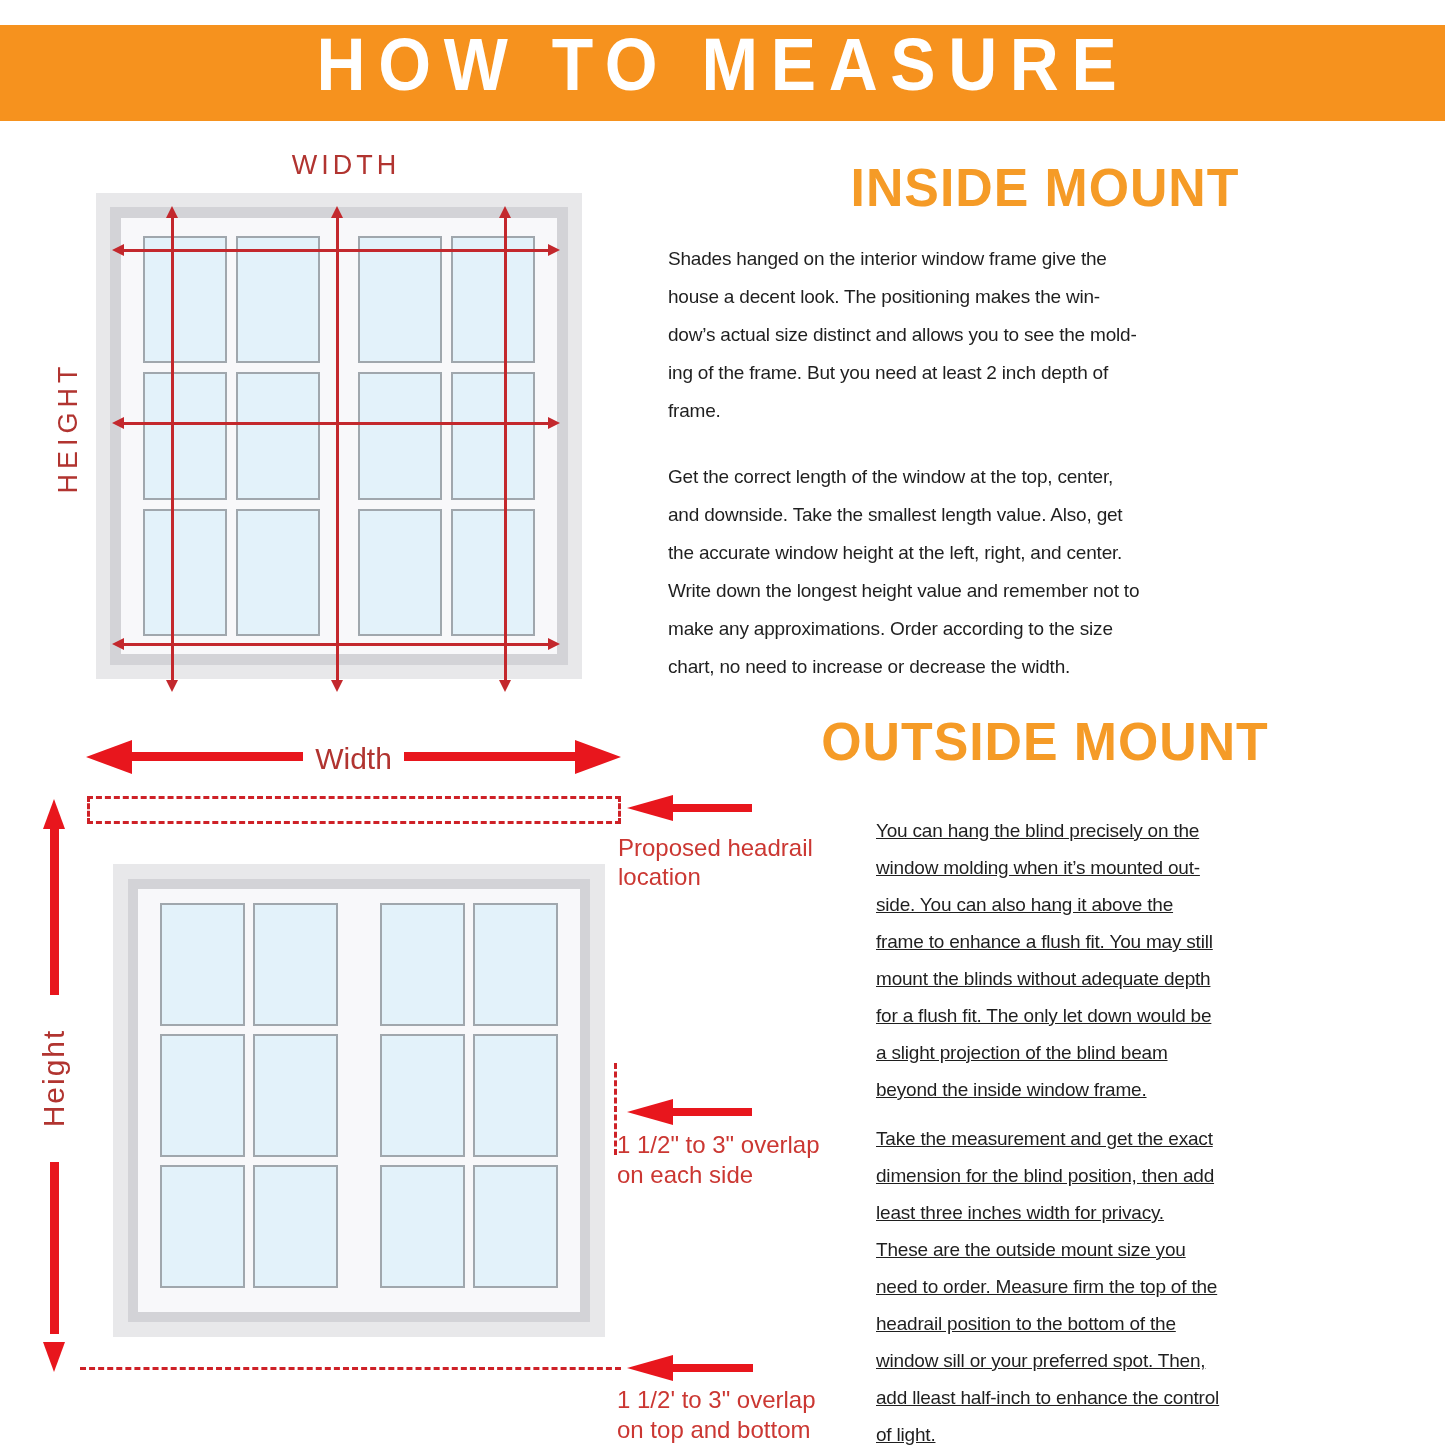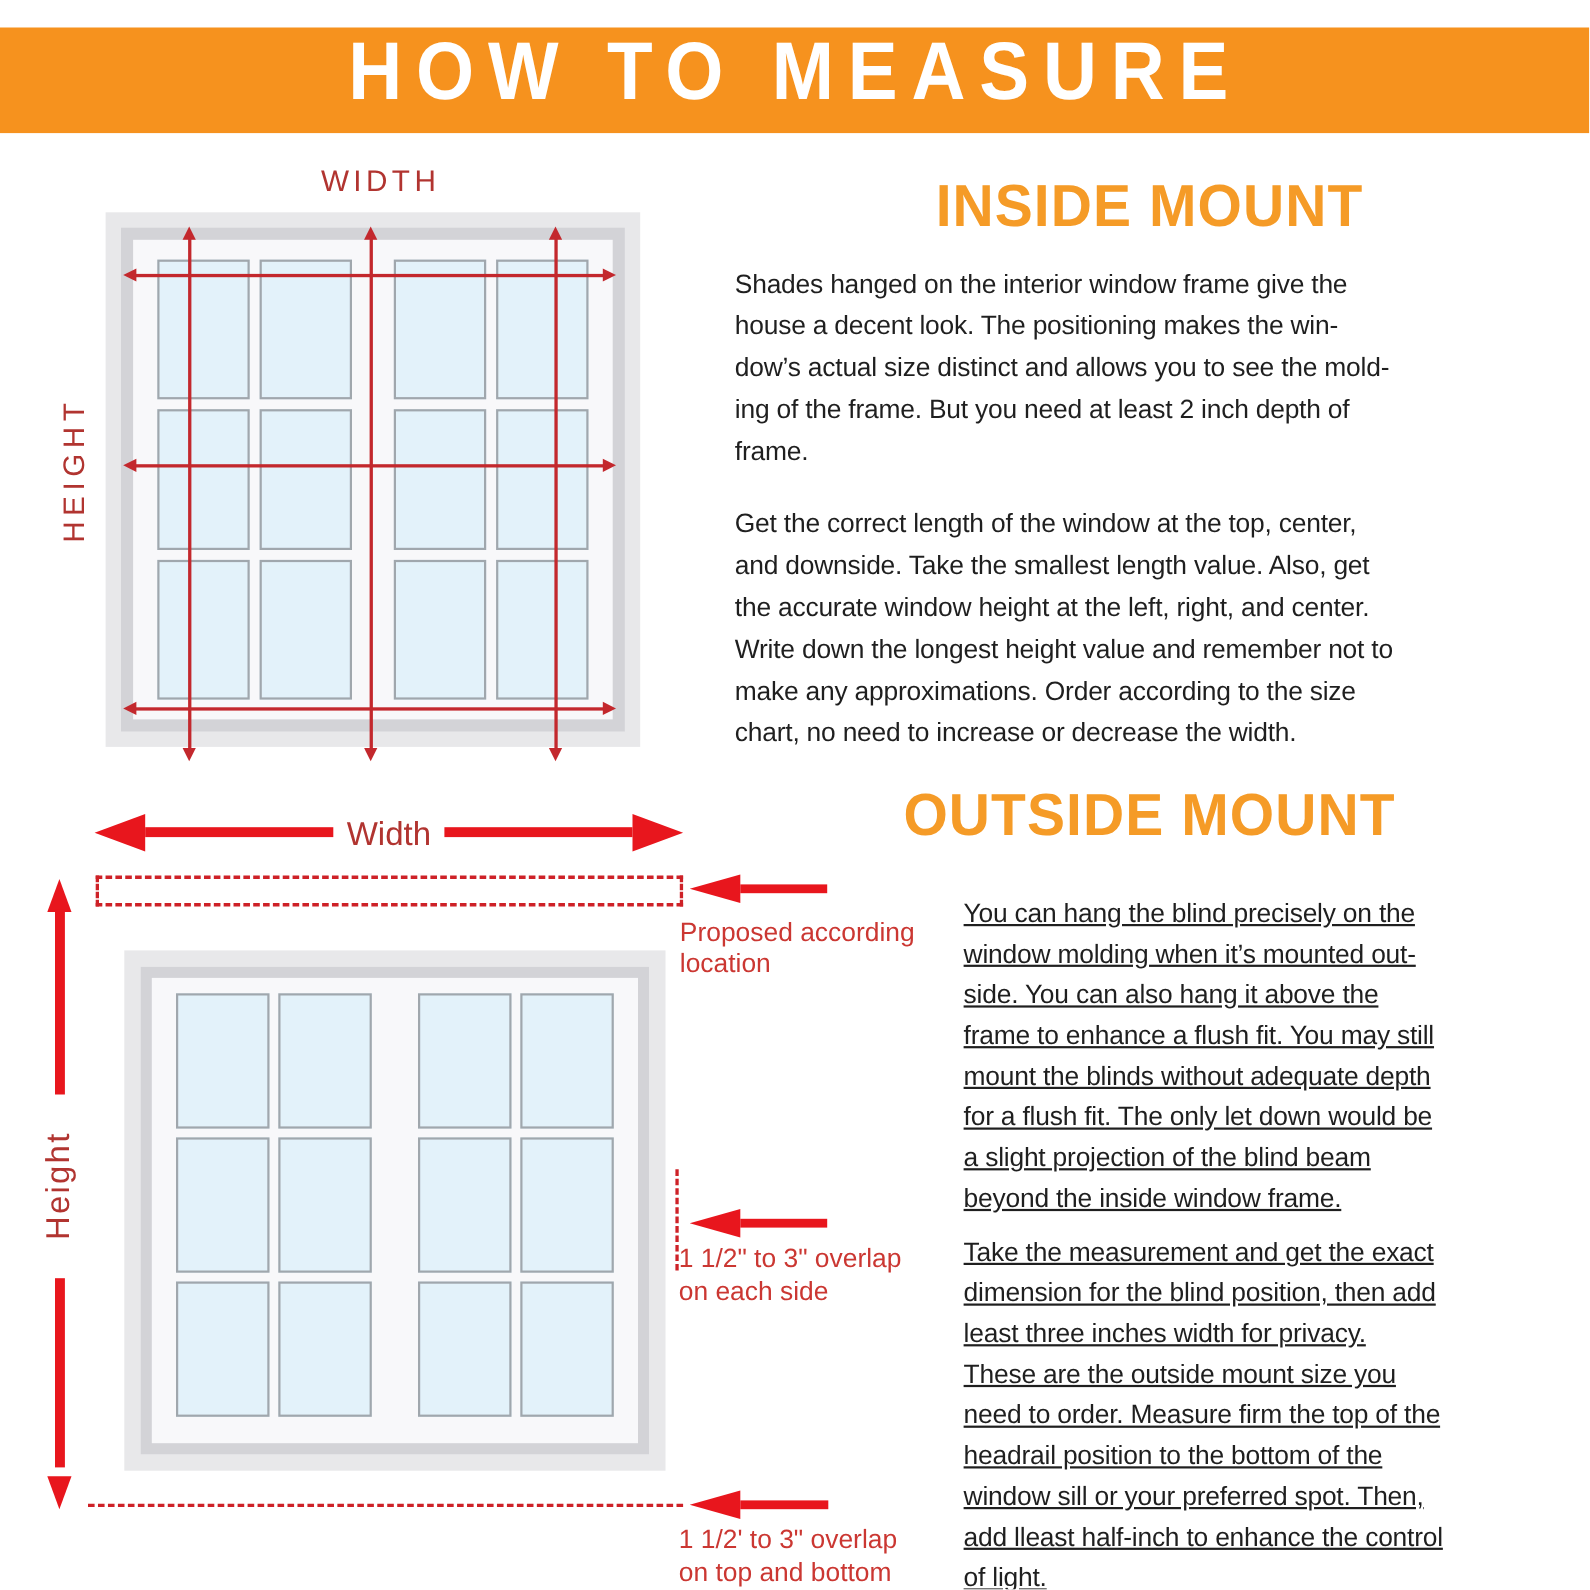--- a/index.html
+++ b/index.html
@@ -23,21 +23,21 @@
         font-family:"Liberation Sans", sans-serif;}
 
   
   .band{position:absolute;left:0;top:0;width:1445px;height:96px;background:var(--orange-band);
         display:flex;align-items:flex-start;justify-content:center;margin-top:25px;}
   .band-title{color:#fff;font-weight:bold;font-size:70px;letter-spacing:13px;
               transform:scale(.97,1.06);white-space:nowrap;}
 
   
   .pre{white-space:pre;}
-  .para{position:absolute;color:var(--body);font-size:24px;line-height:38px;letter-spacing:-0.2px;}
+  .para{position:absolute;color:var(--body);font-size:19px;line-height:38px;letter-spacing:-0.2px;}
   .para.narrow{line-height:37px;text-decoration:underline;}
   .sec-head{position:absolute;left:650px;width:790px;text-align:center;color:var(--orange-head);
             font-weight:bold;font-size:54px;letter-spacing:1px;transform:scale(.96,1);white-space:nowrap;}
 
   .dim-label{position:absolute;color:var(--dark-label);}
   .anno{position:absolute;color:var(--anno);font-size:24px;line-height:30px;}
 
   
   .win{position:absolute;background:var(--frame1);}
   .win .f2{position:absolute;inset:14px;background:var(--frame2);}
@@ -154,21 +154,21 @@
 window sill or your preferred spot. Then,
 add lleast half-inch to enhance the control
 of light.</div>
 
   <div class="tk-left" style="left:132px;top:752px;width:171px;"></div>
   <div class="dim-label" style="left:303px;top:742px;width:101px;text-align:center;font-size:30px;">Width</div>
   <div class="tk-right" style="left:404px;top:752px;width:171px;"></div>
 
   <div class="dash-rect" style="left:87px;top:796px;width:534px;height:28px;"></div>
   <div class="tk-left small" style="left:673px;top:804px;width:79px;"></div>
-  <div class="anno pre" style="left:618px;top:833px;line-height:29px;">Proposed according
+  <div class="anno pre" style="left:618px;top:833px;line-height:29px;">Proposed headrail
 location</div>
 
   <div class="head-up" style="left:43px;top:799px;"></div>
   <div class="vseg" style="left:50px;top:827px;height:168px;"></div>
   <div class="dim-label rot" style="left:-26px;top:1061px;width:160px;font-size:30px;letter-spacing:2px;">Height</div>
   <div class="vseg" style="left:50px;top:1162px;height:172px;"></div>
   <div class="head-down" style="left:43px;top:1342px;"></div>
 
   <div class="win" style="left:113px;top:864px;width:492px;height:473px;">
     <div class="f2" style="inset:15px;"></div>

